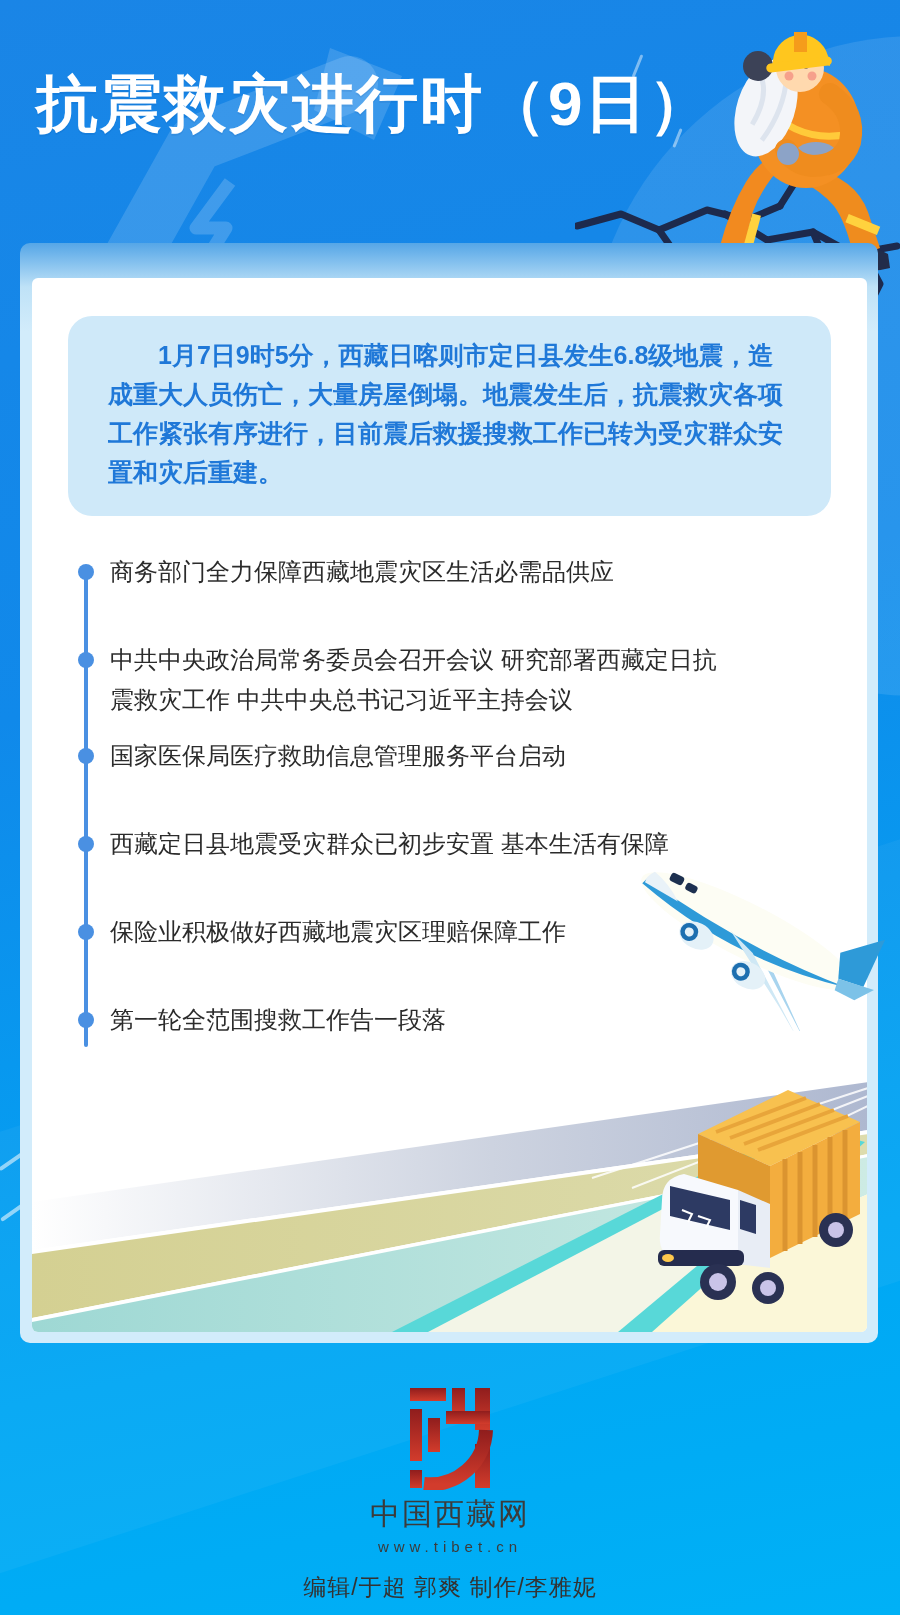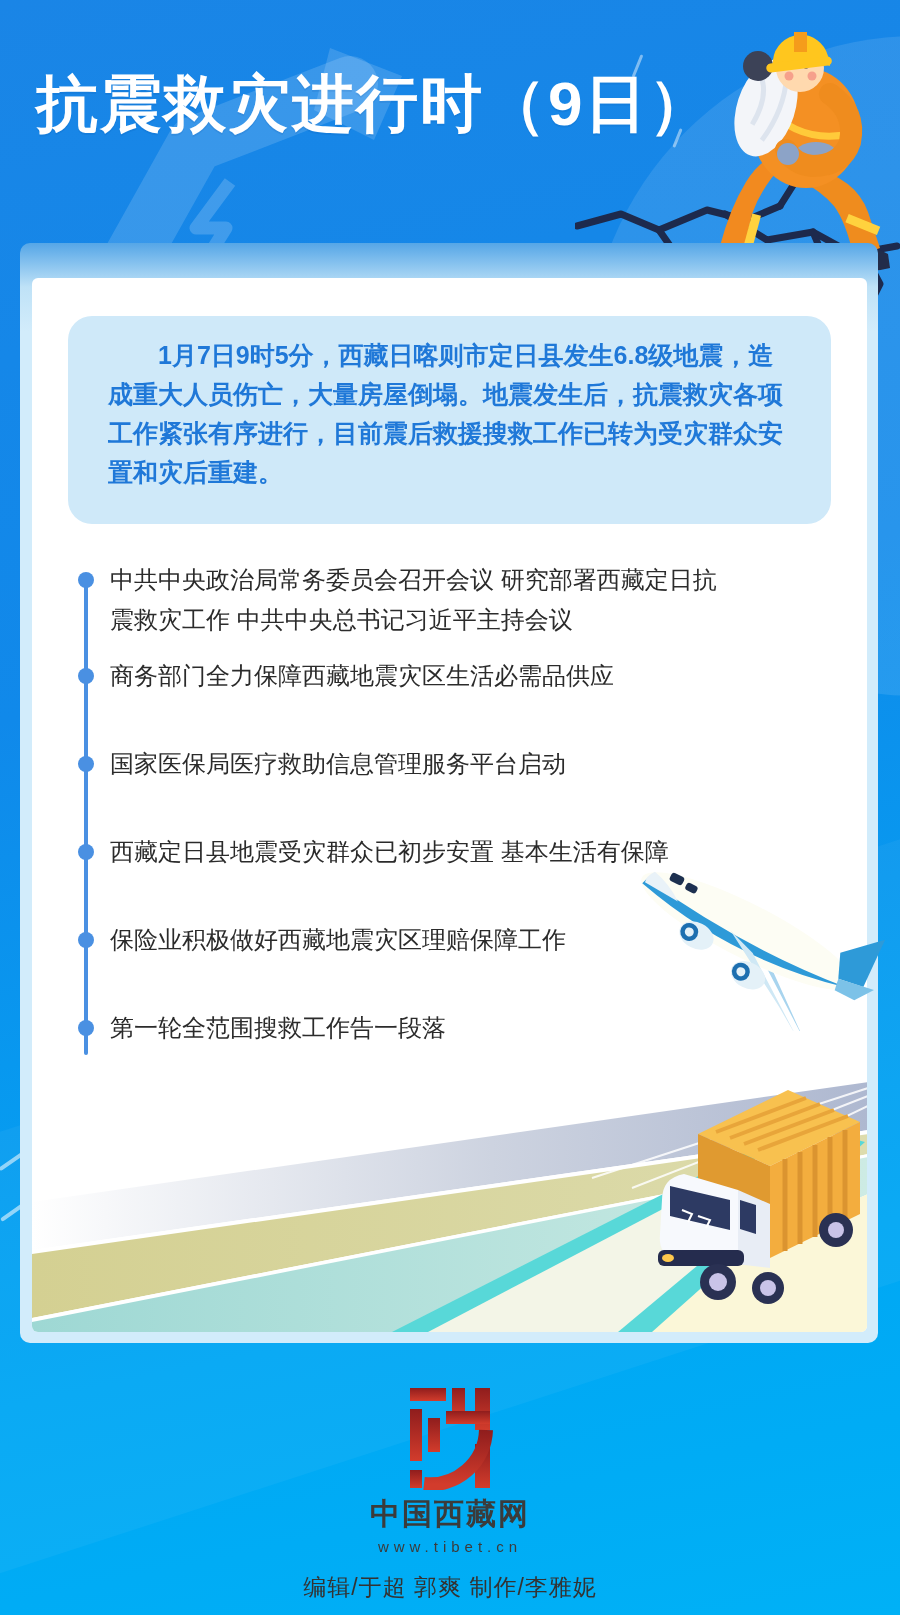--- a/index.html
+++ b/index.html
@@ -43,21 +43,21 @@
     position:absolute; left:20px; top:243px; width:858px; height:1100px;
     border-radius:10px; padding:35px 11px 11px 12px;
     background:linear-gradient(180deg,#55a6e7 0%,#bfe2f7 4%,#d2ecfb 8%,#d2ecfb 100%);
   }
   .card{
     position:relative; width:100%; height:100%; background:#ffffff;
     border-radius:6px; overflow:hidden;
   }
   .intro-box{
     margin:38px 36px 0 36px; border-radius:24px;
-    background:#cfe9f9; padding:20px 40px 32px 40px;
+    background:#cfe9f9; padding:20px 40px 24px 40px;
   }
   .intro-box p{
     font-size:25px; line-height:39px; font-weight:600; color:#1f78d8; text-indent:2em;
   }
 
   
   .timeline{ position:relative; margin-top:36px; }
   .tl-line{
     position:absolute; left:52px; top:20px; width:4px; height:475px;
     background:#4a90e2; border-radius:2px;
@@ -76,21 +76,21 @@
   
   .road{ position:absolute; left:0; bottom:0; }
 
   
   .plane{ position:absolute; left:612px; top:836px; z-index:5; }
   .truck{ position:absolute; left:640px; top:1082px; z-index:6; }
 
   
   .footer{ position:absolute; left:0; top:1358px; width:900px; text-align:center; }
   .logo{ display:block; margin:26px auto 0 auto; }
-  .site-name{ margin-top:4px; font-size:30px; font-weight:700; color:#3b3b3b; letter-spacing:2px; }
+  .site-name{ margin-top:4px; font-size:30px; font-weight:400; color:#3b3b3b; letter-spacing:2px; }
   .site-url{ margin-top:3px; font-size:15px; color:#3b3b3b; letter-spacing:5px; }
   .credits{ margin-top:17px; font-size:23px; color:#333333; letter-spacing:1px; }
   .sources{ margin-top:13px; font-size:19px; font-weight:500; color:#2d2d2d; letter-spacing:1px; }
 </style>
 </head>
 <body>
 
 <div class="poster">
 
   <div class="bg-circle"></div>
@@ -162,27 +162,27 @@
   <div class="card-frame">
     <div class="card">
 
       <div class="intro-box">
         <p>1月7日9时5分，西藏日喀则市定日县发生6.8级地震，造成重大人员伤亡，大量房屋倒塌。地震发生后，抗震救灾各项工作紧张有序进行，目前震后救援搜救工作已转为受灾群众安置和灾后重建。</p>
       </div>
 
       <div class="timeline">
         <div class="tl-line"></div>
 
+        <div class="tl-item">
+          <span class="tl-dot"></span>
+          <span class="tl-text">商务部门全力保障西藏地震灾区生活必需品供应</span>
+        </div>
         <div class="tl-item two-line">
           <span class="tl-dot"></span>
           <span class="tl-text">中共中央政治局常务委员会召开会议 研究部署西藏定日抗震救灾工作 中共中央总书记习近平主持会议</span>
-        </div>
-        <div class="tl-item">
-          <span class="tl-dot"></span>
-          <span class="tl-text">商务部门全力保障西藏地震灾区生活必需品供应</span>
         </div>
         <div class="tl-item">
           <span class="tl-dot"></span>
           <span class="tl-text">国家医保局医疗救助信息管理服务平台启动</span>
         </div>
         <div class="tl-item">
           <span class="tl-dot"></span>
           <span class="tl-text">西藏定日县地震受灾群众已初步安置 基本生活有保障</span>
         </div>
         <div class="tl-item">

